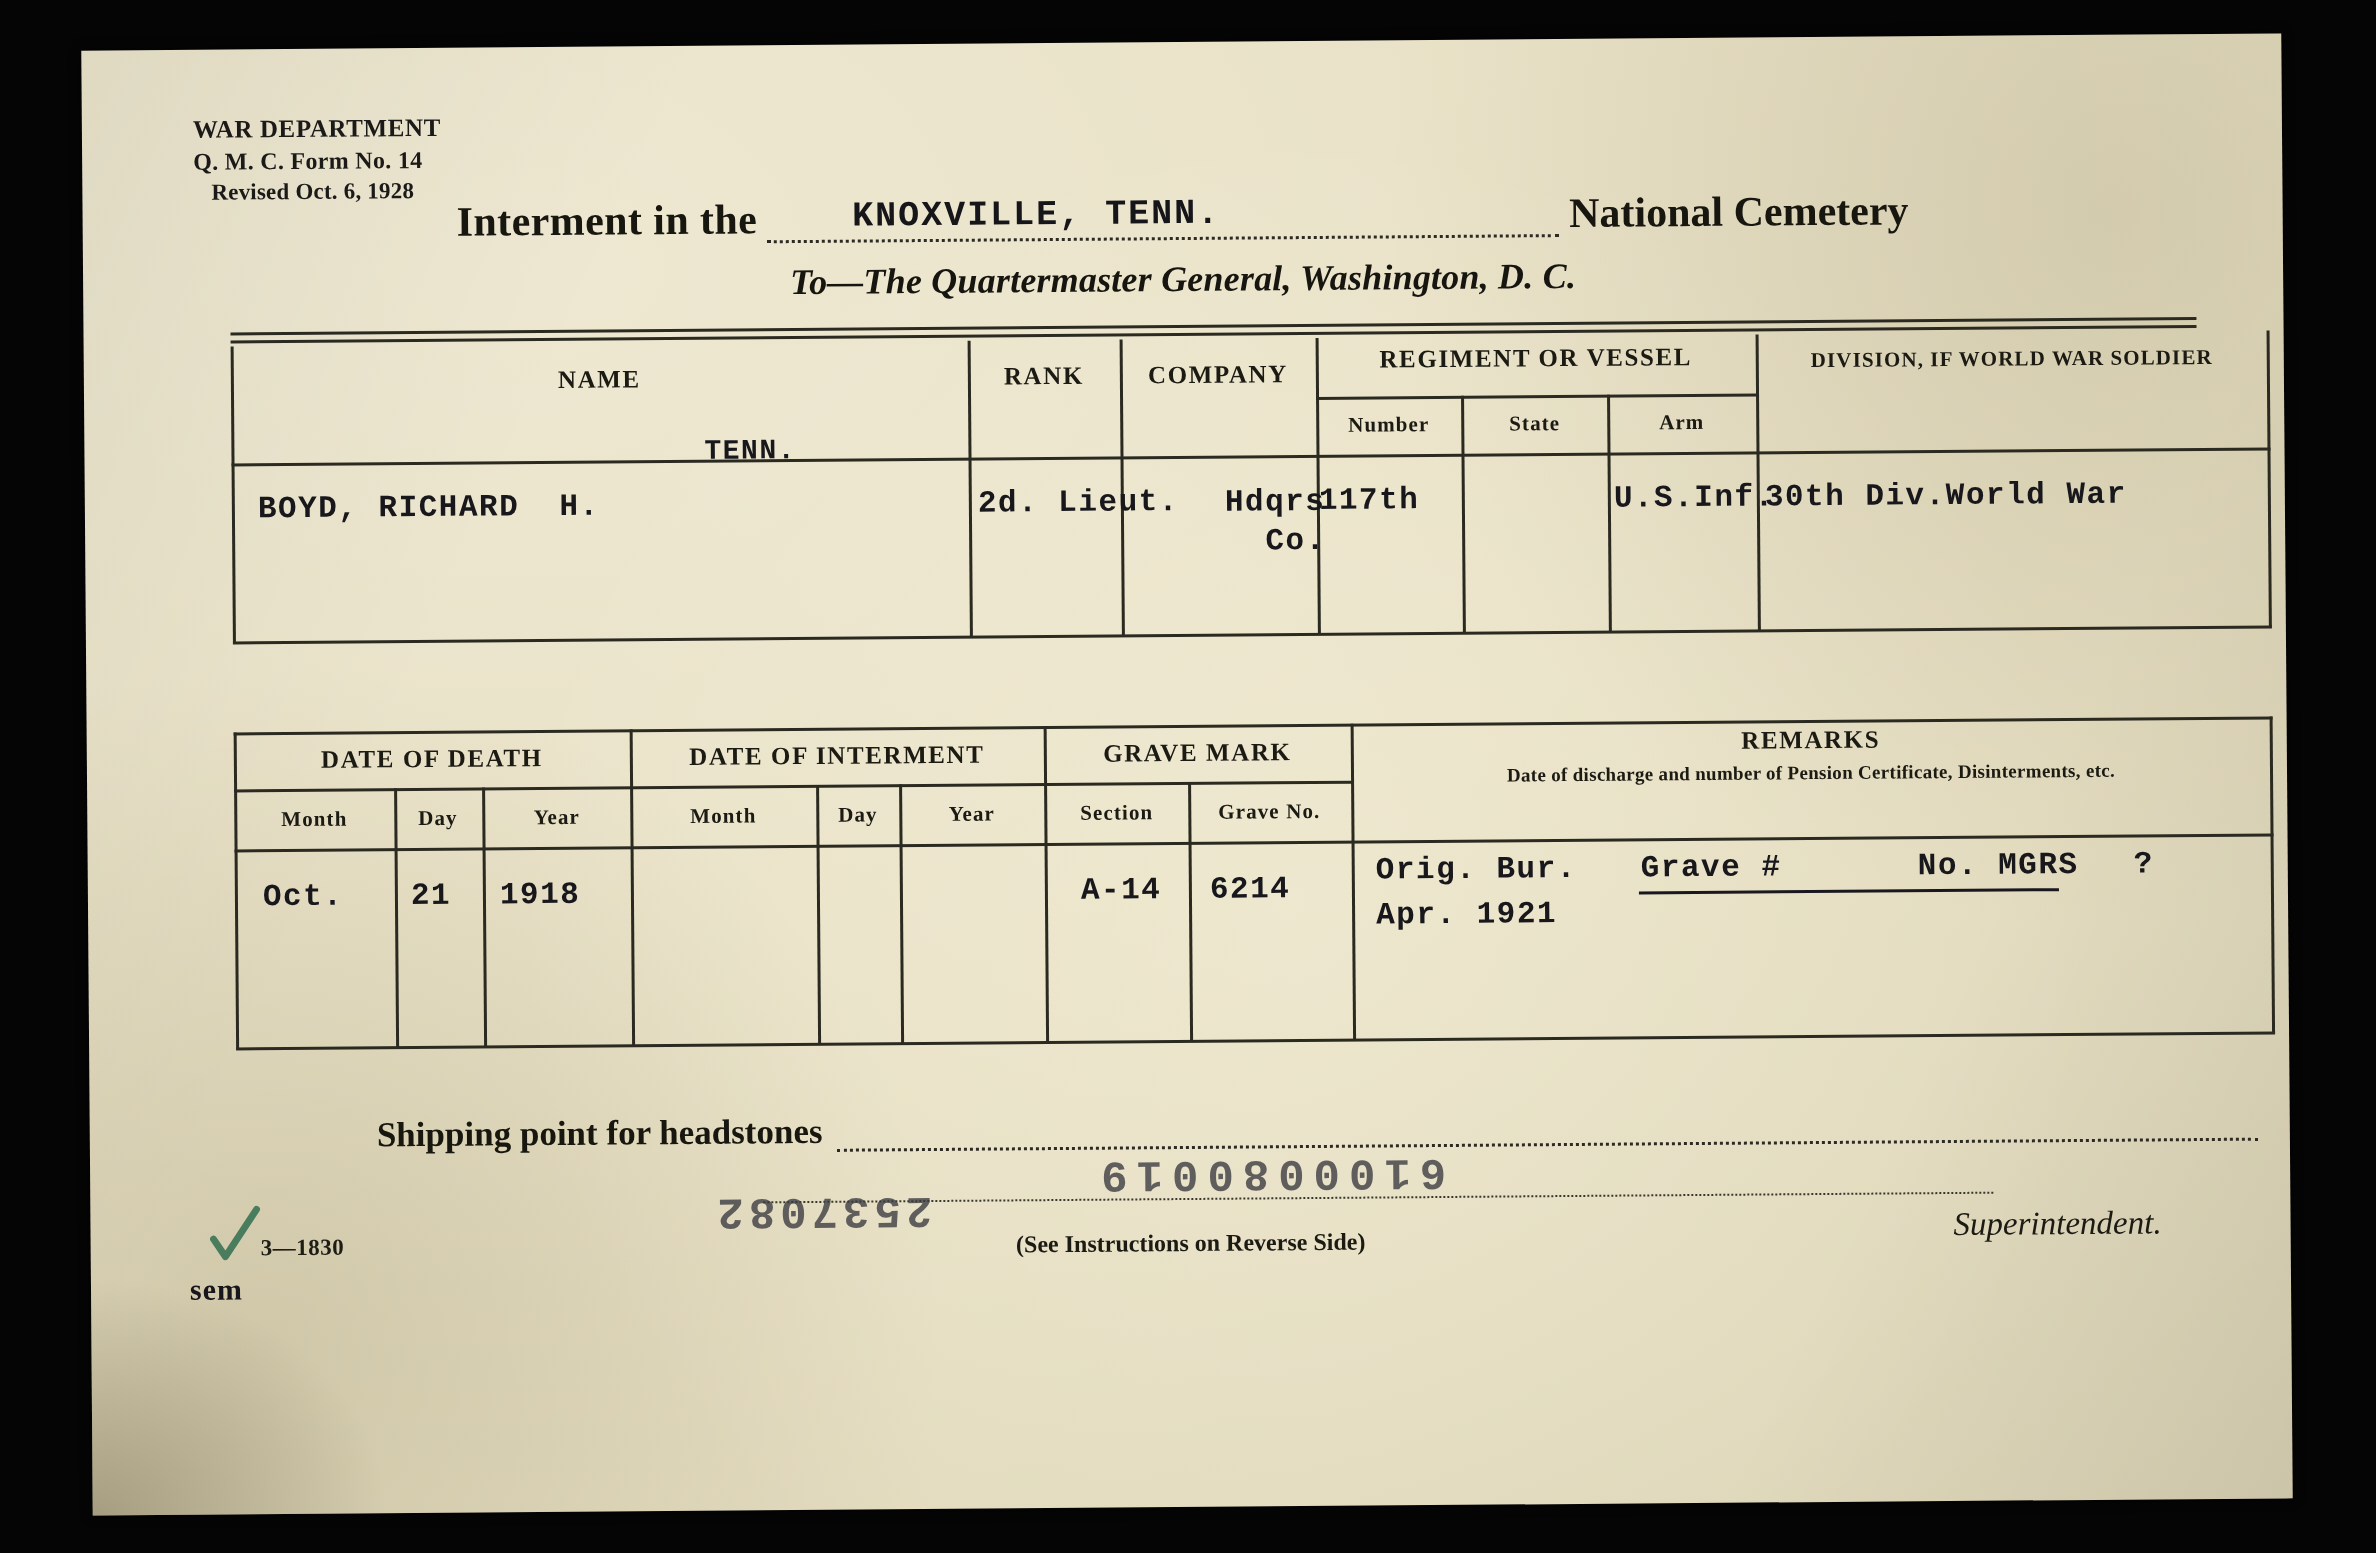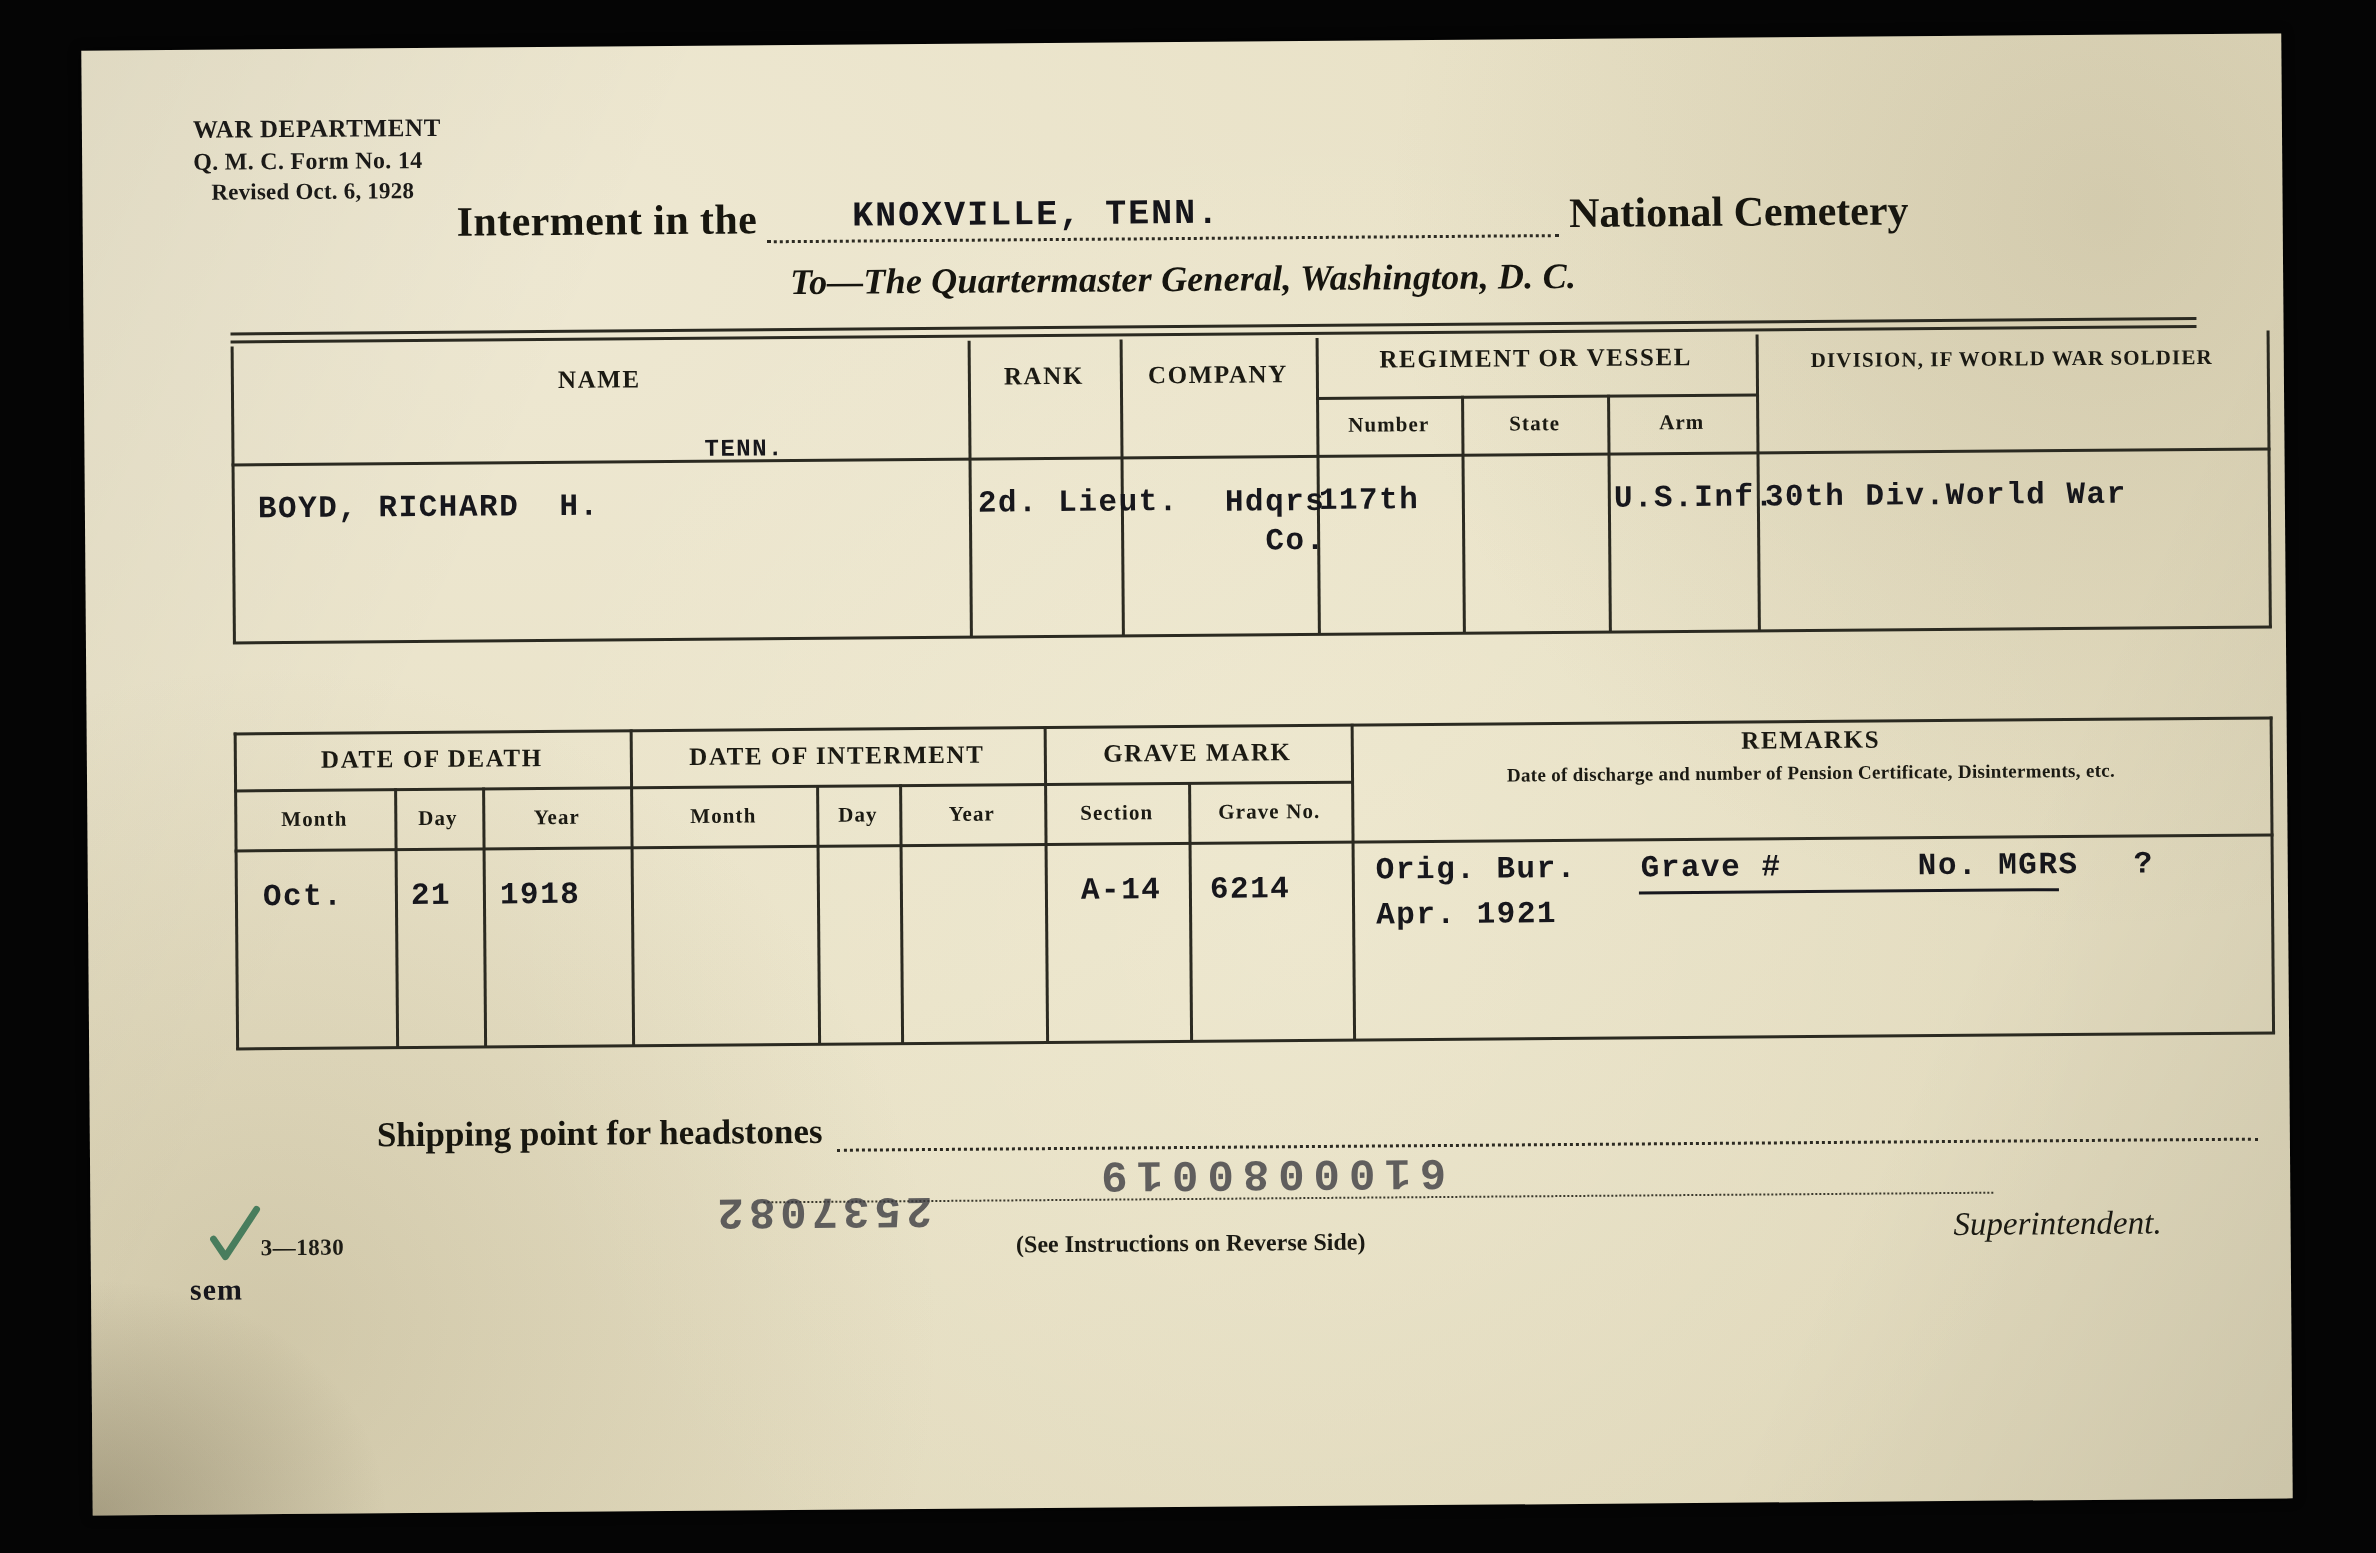--- a/index.html
+++ b/index.html
@@ -195,21 +195,21 @@
 
   .typed {
     position: absolute;
     font-family: "Liberation Mono", monospace;
     font-weight: bold;
     color: #17171c;
     letter-spacing: 1.5px;
     white-space: pre;
   }
   .typed-31 { font-size: 31px; }
-  .typed-28 { font-size: 24px; }
+  .typed-28 { font-size: 28px; }
 
   
   .tbl-bot {
     left: 147px;
     top: 683px;
     width: 2039px;
     height: 317px;
   }
 
   

